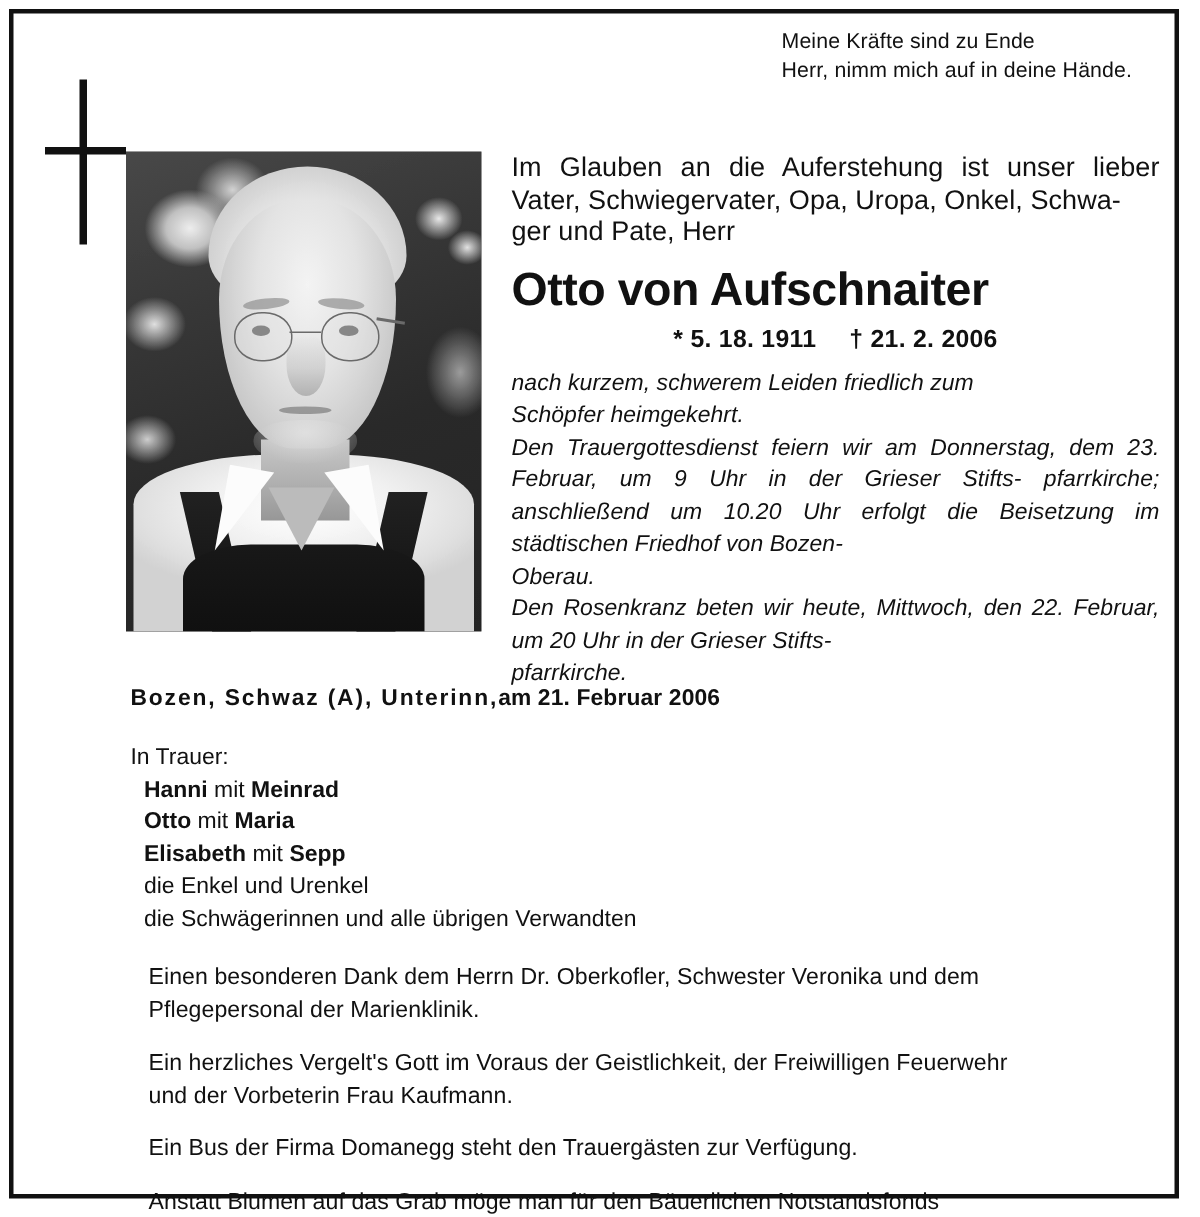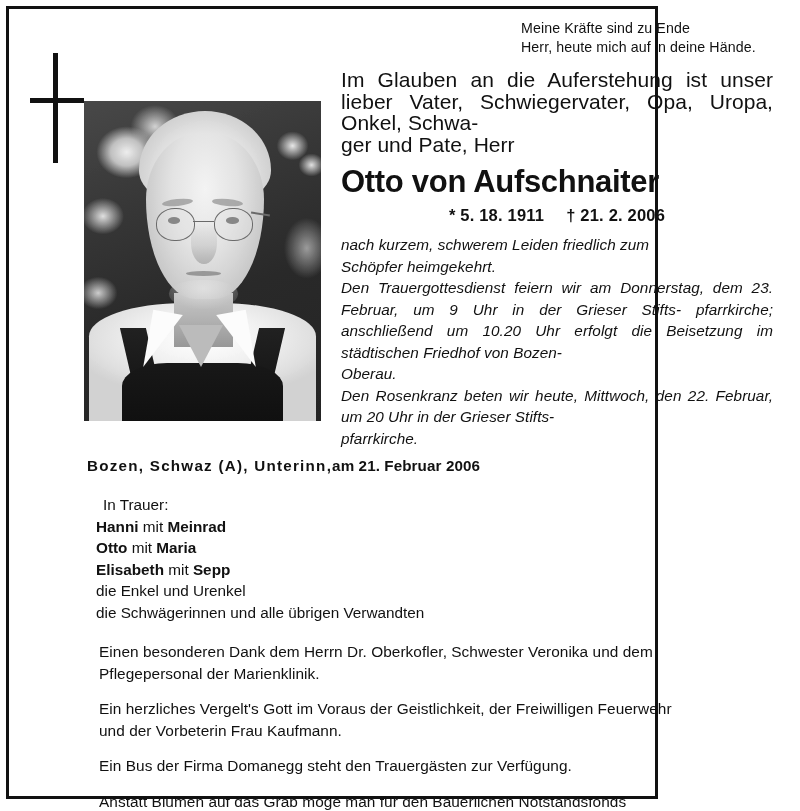--- a/index.html
+++ b/index.html
@@ -12,21 +12,21 @@
     height: 811px;
     font-family: "Liberation Sans", sans-serif;
     color: #111111;
     overflow: hidden;
   }
 
   #notice {
     position: absolute;
     left: 6px;
     top: 6px;
-    width: 652px;
+    width: 780px;
     height: 793px;
     border: 3px solid #111111;
     background: #ffffff;
     box-sizing: border-box;
   }
 
   
   .quote {
     position: absolute;
     left: 512px;
@@ -215,24 +215,25 @@
   .ph-strap-r { left: 69%; transform: skewX(-13deg); }
 
   
   .col-right {
     position: absolute;
     left: 332px;
     top: 60px;
     width: 432px;
   }
   .intro {
-    font-size: 21px;
+    font-size: 18px;
     line-height: 21.5px;
     text-align: justify;
     letter-spacing: 0.05px;
+    margin-top: 32px;
   }
   .intro .lastline { display: block; }
 
   .name {
     margin-top: 9px;
     font-size: 31px;
     font-weight: bold;
     letter-spacing: -0.3px;
     line-height: 36px;
     white-space: nowrap;
@@ -268,21 +269,21 @@
   .placeline .tight { letter-spacing: 0.1px; }
 
   
   .mourn {
     position: absolute;
     left: 78px;
     top: 485px;
     font-size: 15.3px;
     line-height: 21.5px;
   }
-  .mourn .heading { margin-left: 16px; }
+  .mourn .heading { margin-left: 0; }
   .mourn .row { margin-left: 9px; }
   .mourn b { font-weight: bold; }
 
   
   .closing {
     position: absolute;
     left: 78px;
     top: 632px;
     width: 694px;
   }
@@ -296,21 +297,21 @@
   .closing p .lastline { display: block; }
   .closing p:last-child { margin-bottom: 0; }
 </style>
 </head>
 <body>
 
 <div id="notice">
 
   <div class="quote">
     <div>Meine Kräfte sind zu Ende</div>
-    <div>Herr, heute mich auf in deine Hände.</div>
+    <div>Herr, nimm mich auf in deine Hände.</div>
   </div>
 
   <div class="cross-v"></div>
   <div class="cross-h"></div>
 
   <div class="photo">
     <div class="ph-bg"></div>
     <div class="ph-shirt"></div>
     <div class="ph-strap-l"></div>
     <div class="ph-strap-r"></div>

